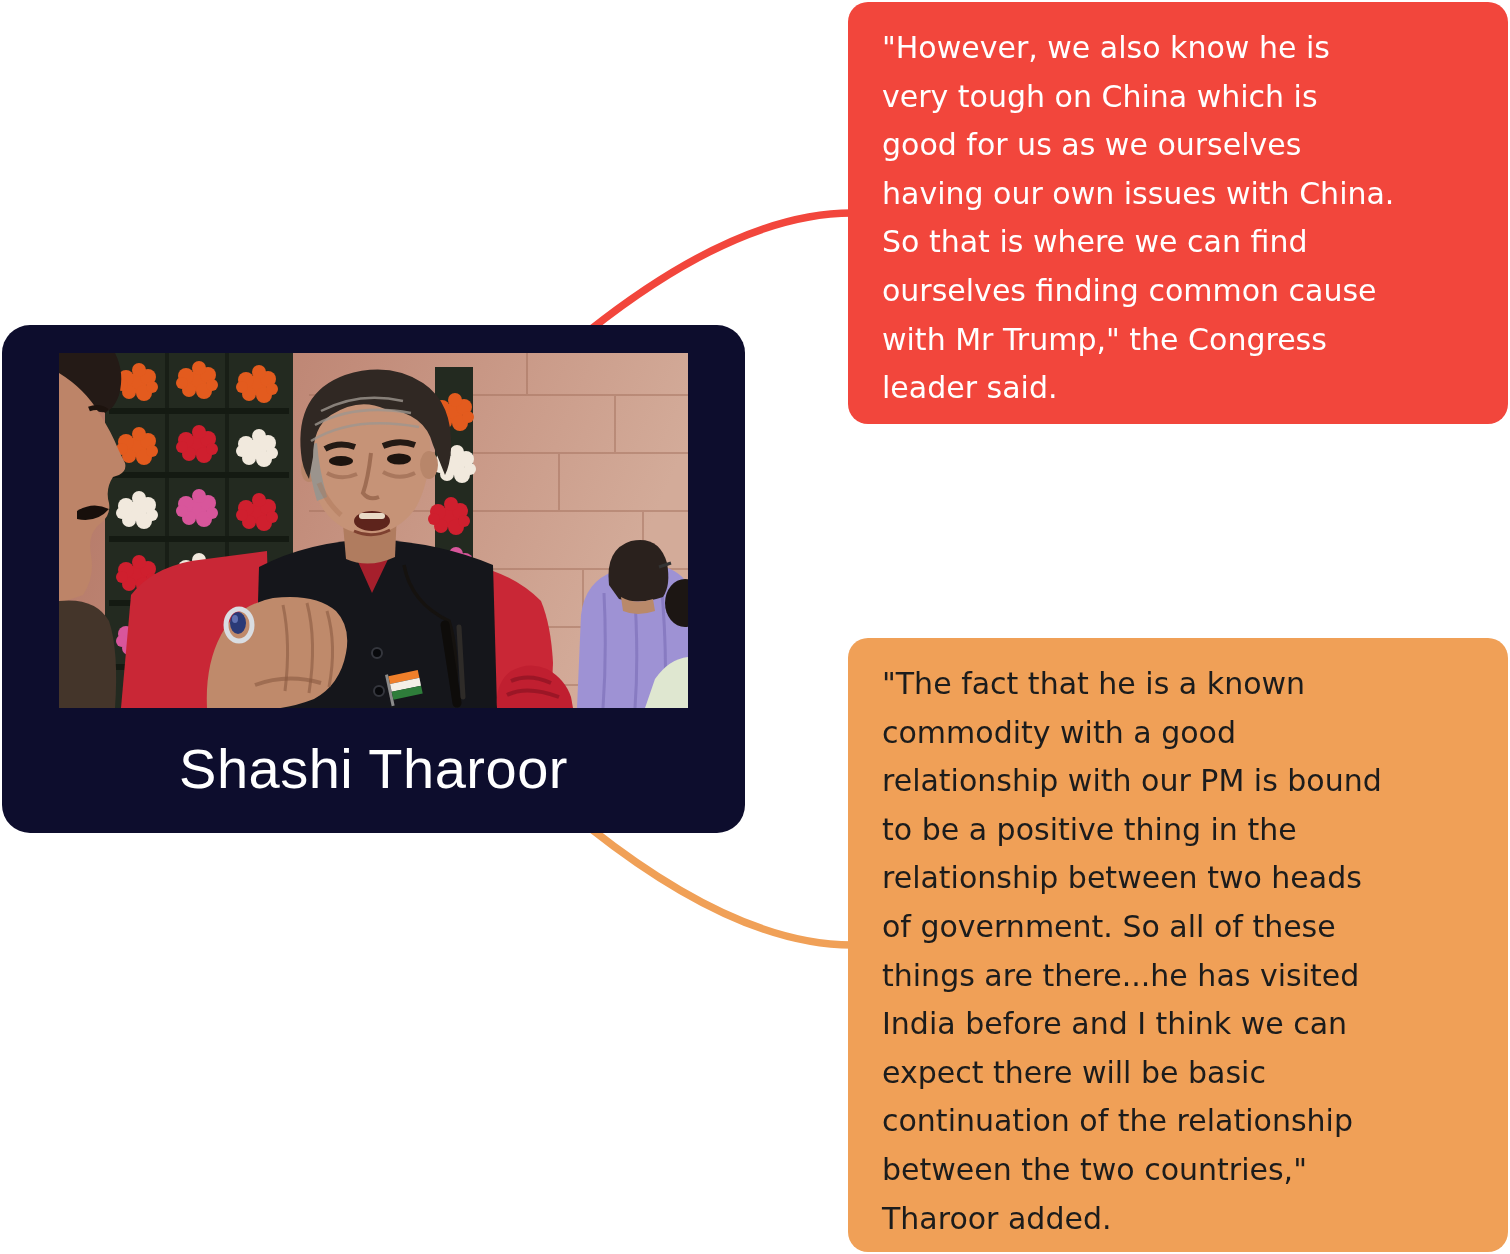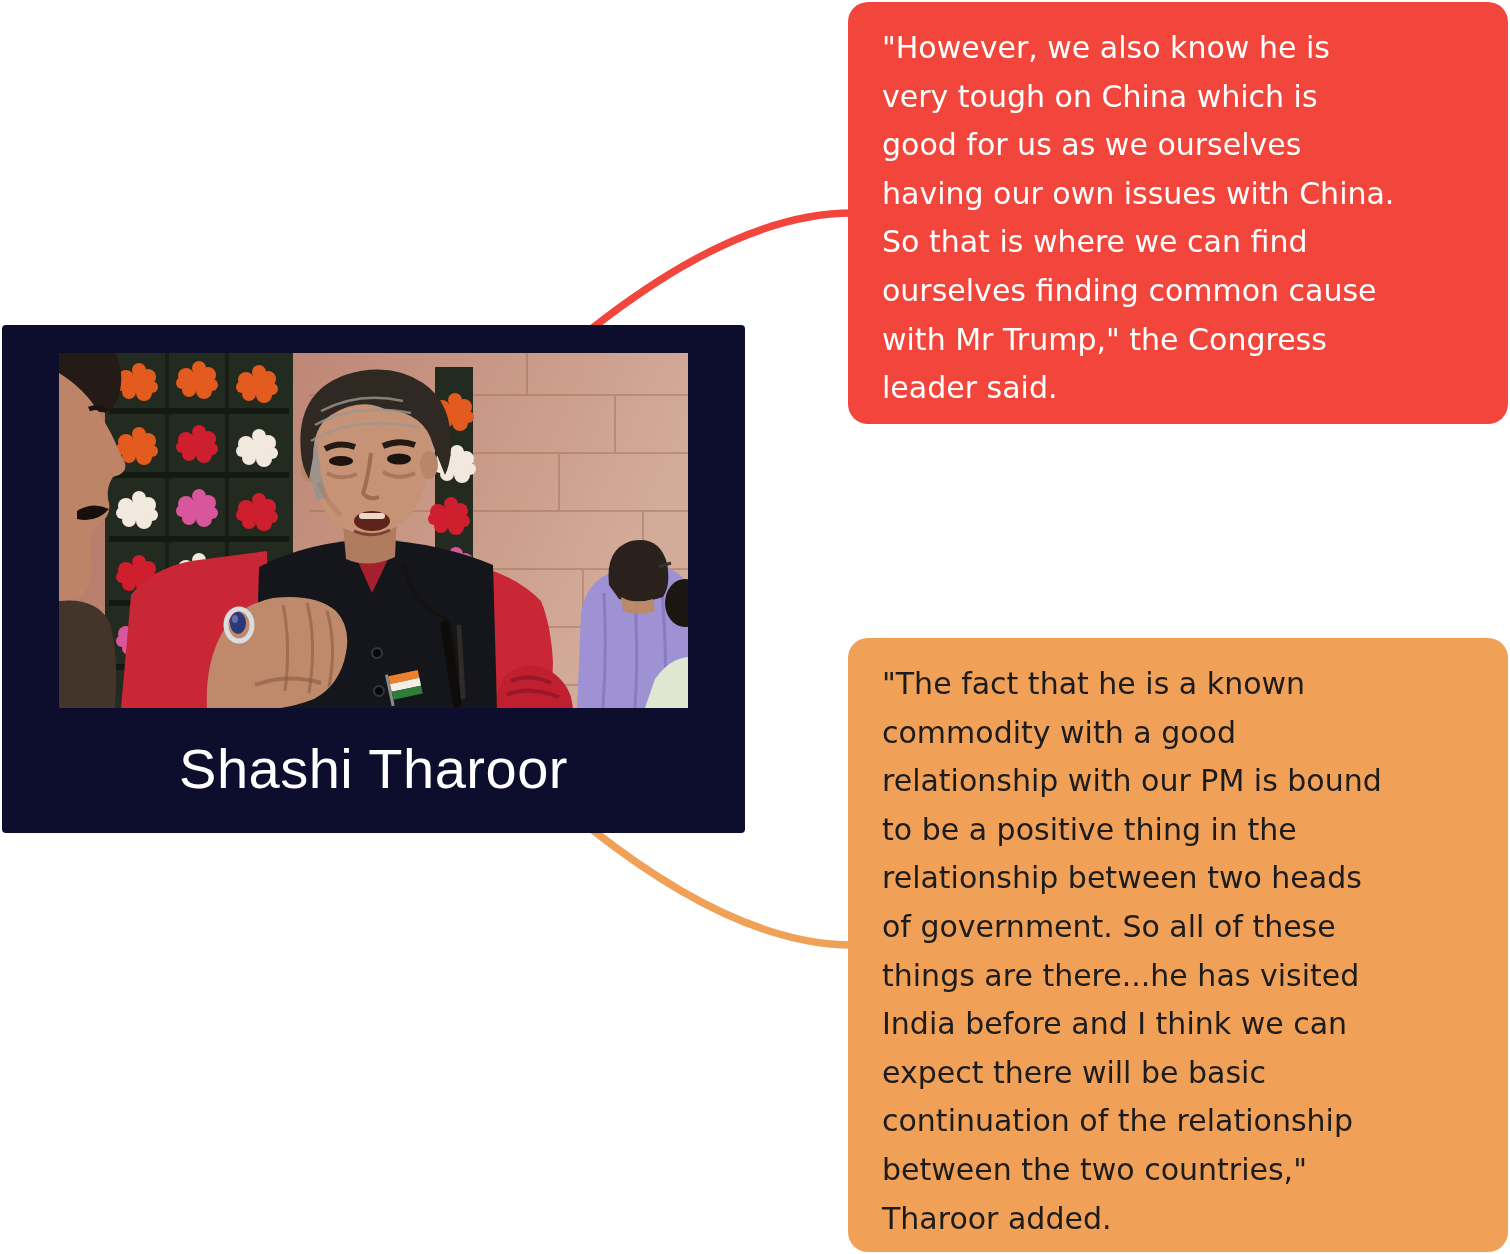--- a/index.html
+++ b/index.html
@@ -17,21 +17,21 @@
     z-index: 0;
   }
   .conn-top    { stroke: var(--connector-top-color, #F2463C); }
   .conn-bottom { stroke: var(--connector-bottom-color, #F0A057); }
   .connectors path { fill: none; stroke-width: 7.5px; }
 
   .profile-card {
     position: absolute; left: 2px; top: 325px;
     width: 743px; height: 508px;
     background: var(--profile-card-bg, #0D0D2D);
-    border-radius: 4px;
+    border-radius: 28px;
     z-index: 1;
   }
   .photo-frame {
     position: absolute; left: 57px; top: 28px;
     width: 629px; height: 355px;
     overflow: hidden;
   }
   .photo-frame svg { display: block; }
   .profile-name {
     position: absolute; left: 0; top: 416px; width: 100%;

